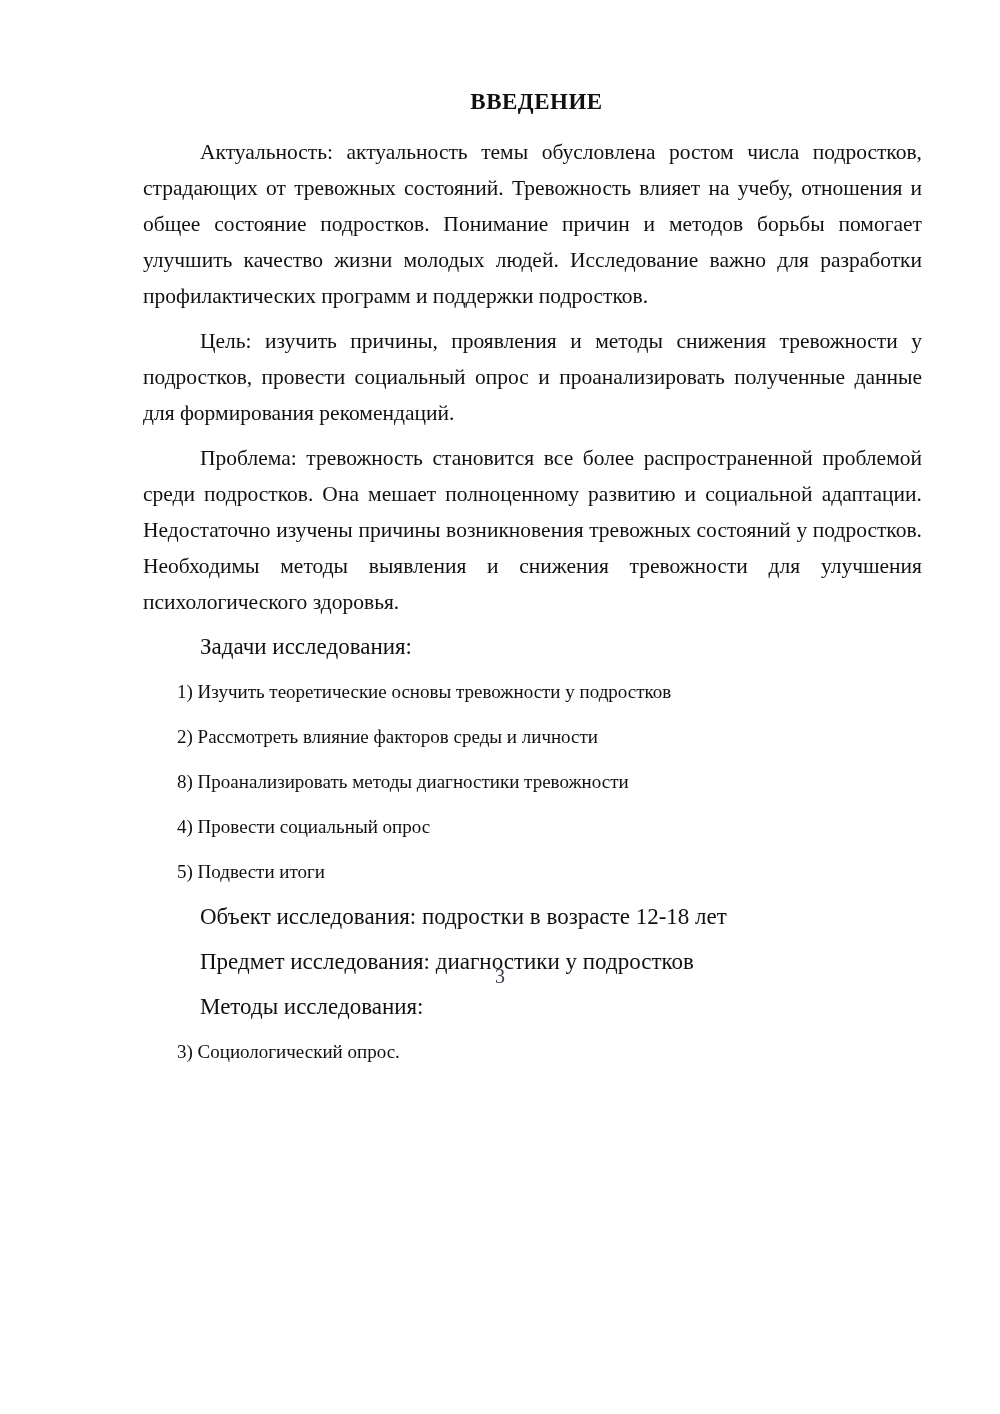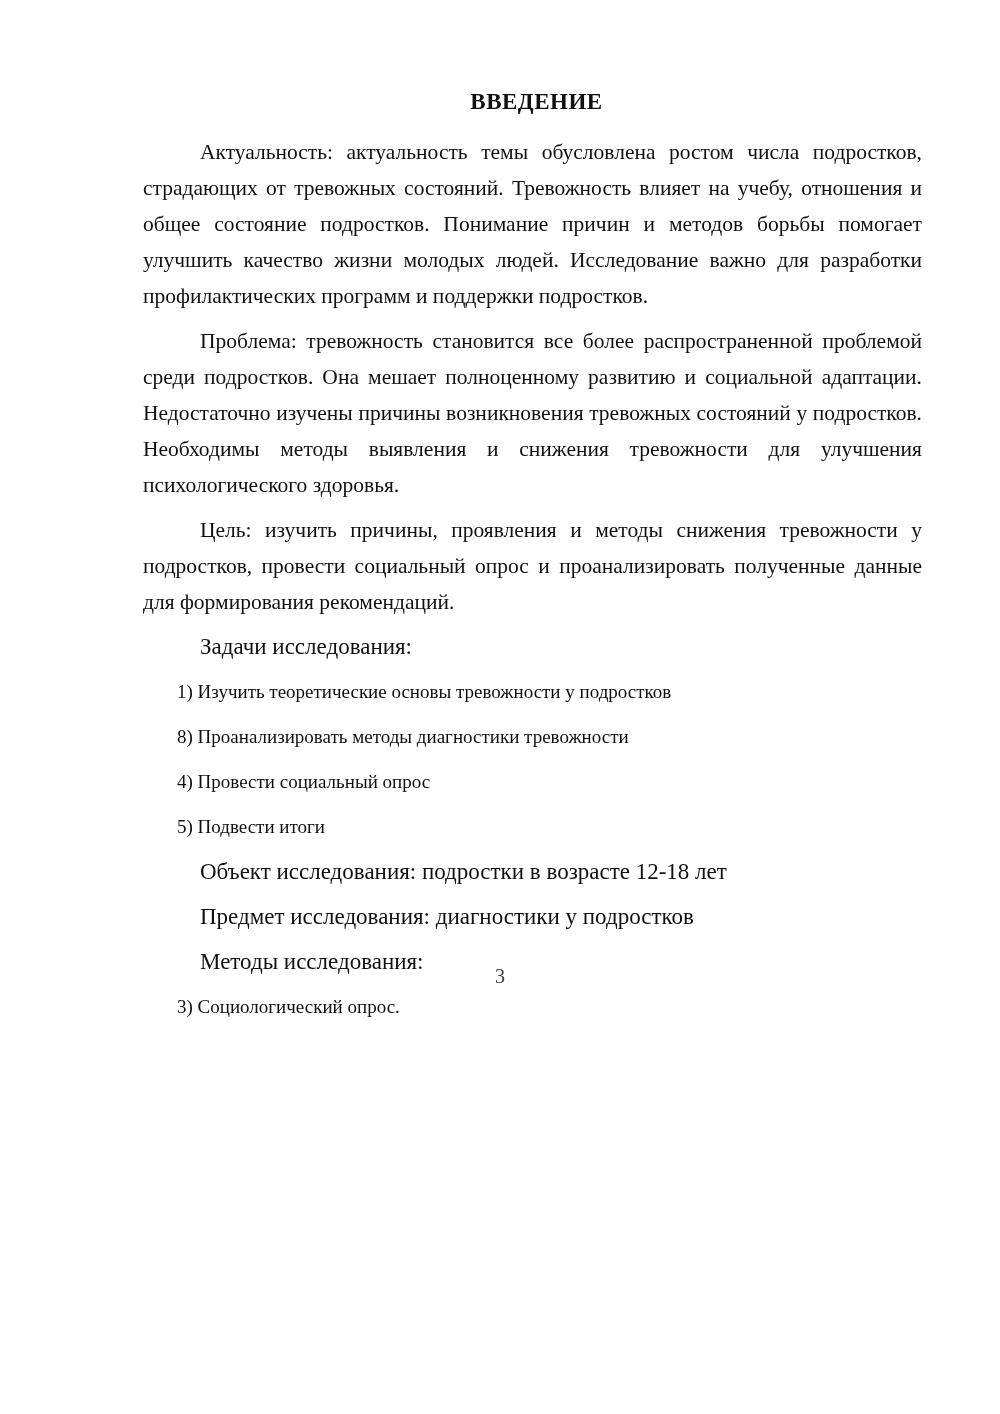--- a/index.html
+++ b/index.html
@@ -63,27 +63,28 @@
 </style>
 </head>
 <body>
 
 <div class="page">
 
   <h1 class="doc-title">ВВЕДЕНИЕ</h1>
 
   <p class="para">Актуальность: актуальность темы обусловлена ростом числа подростков, страдающих от тревожных состояний. Тревожность влияет на учебу, отношения и общее состояние подростков. Понимание причин и методов борьбы помогает улучшить качество жизни молодых людей. Исследование важно для разработки профилактических программ и поддержки подростков.</p>
 
+  <p class="para">Цель: изучить причины, проявления и методы снижения тревожности у подростков, провести социальный опрос и проанализировать полученные данные для формирования рекомендаций.</p>
+
   <p class="para">Проблема: тревожность становится все более распространенной проблемой среди подростков. Она мешает полноценному развитию и социальной адаптации. Недостаточно изучены причины возникновения тревожных состояний у подростков. Необходимы методы выявления и снижения тревожности для улучшения психологического здоровья.</p>
-
-  <p class="para">Цель: изучить причины, проявления и методы снижения тревожности у подростков, провести социальный опрос и проанализировать полученные данные для формирования рекомендаций.</p>
 
   <p class="line">Задачи исследования:</p>
 
   <div class="list-item">1) Изучить теоретические основы тревожности у подростков</div>
+  <div class="list-item">2) Рассмотреть влияние факторов среды и личности</div>
   <div class="list-item">8) Проанализировать методы диагностики тревожности</div>
   <div class="list-item">4) Провести социальный опрос</div>
   <div class="list-item">5) Подвести итоги</div>
 
   <p class="line">Объект исследования: подростки в возрасте 12-18 лет</p>
 
   <p class="line">Предмет исследования: диагностики у подростков</p>
 
 
   <p class="line">Методы исследования:</p>

